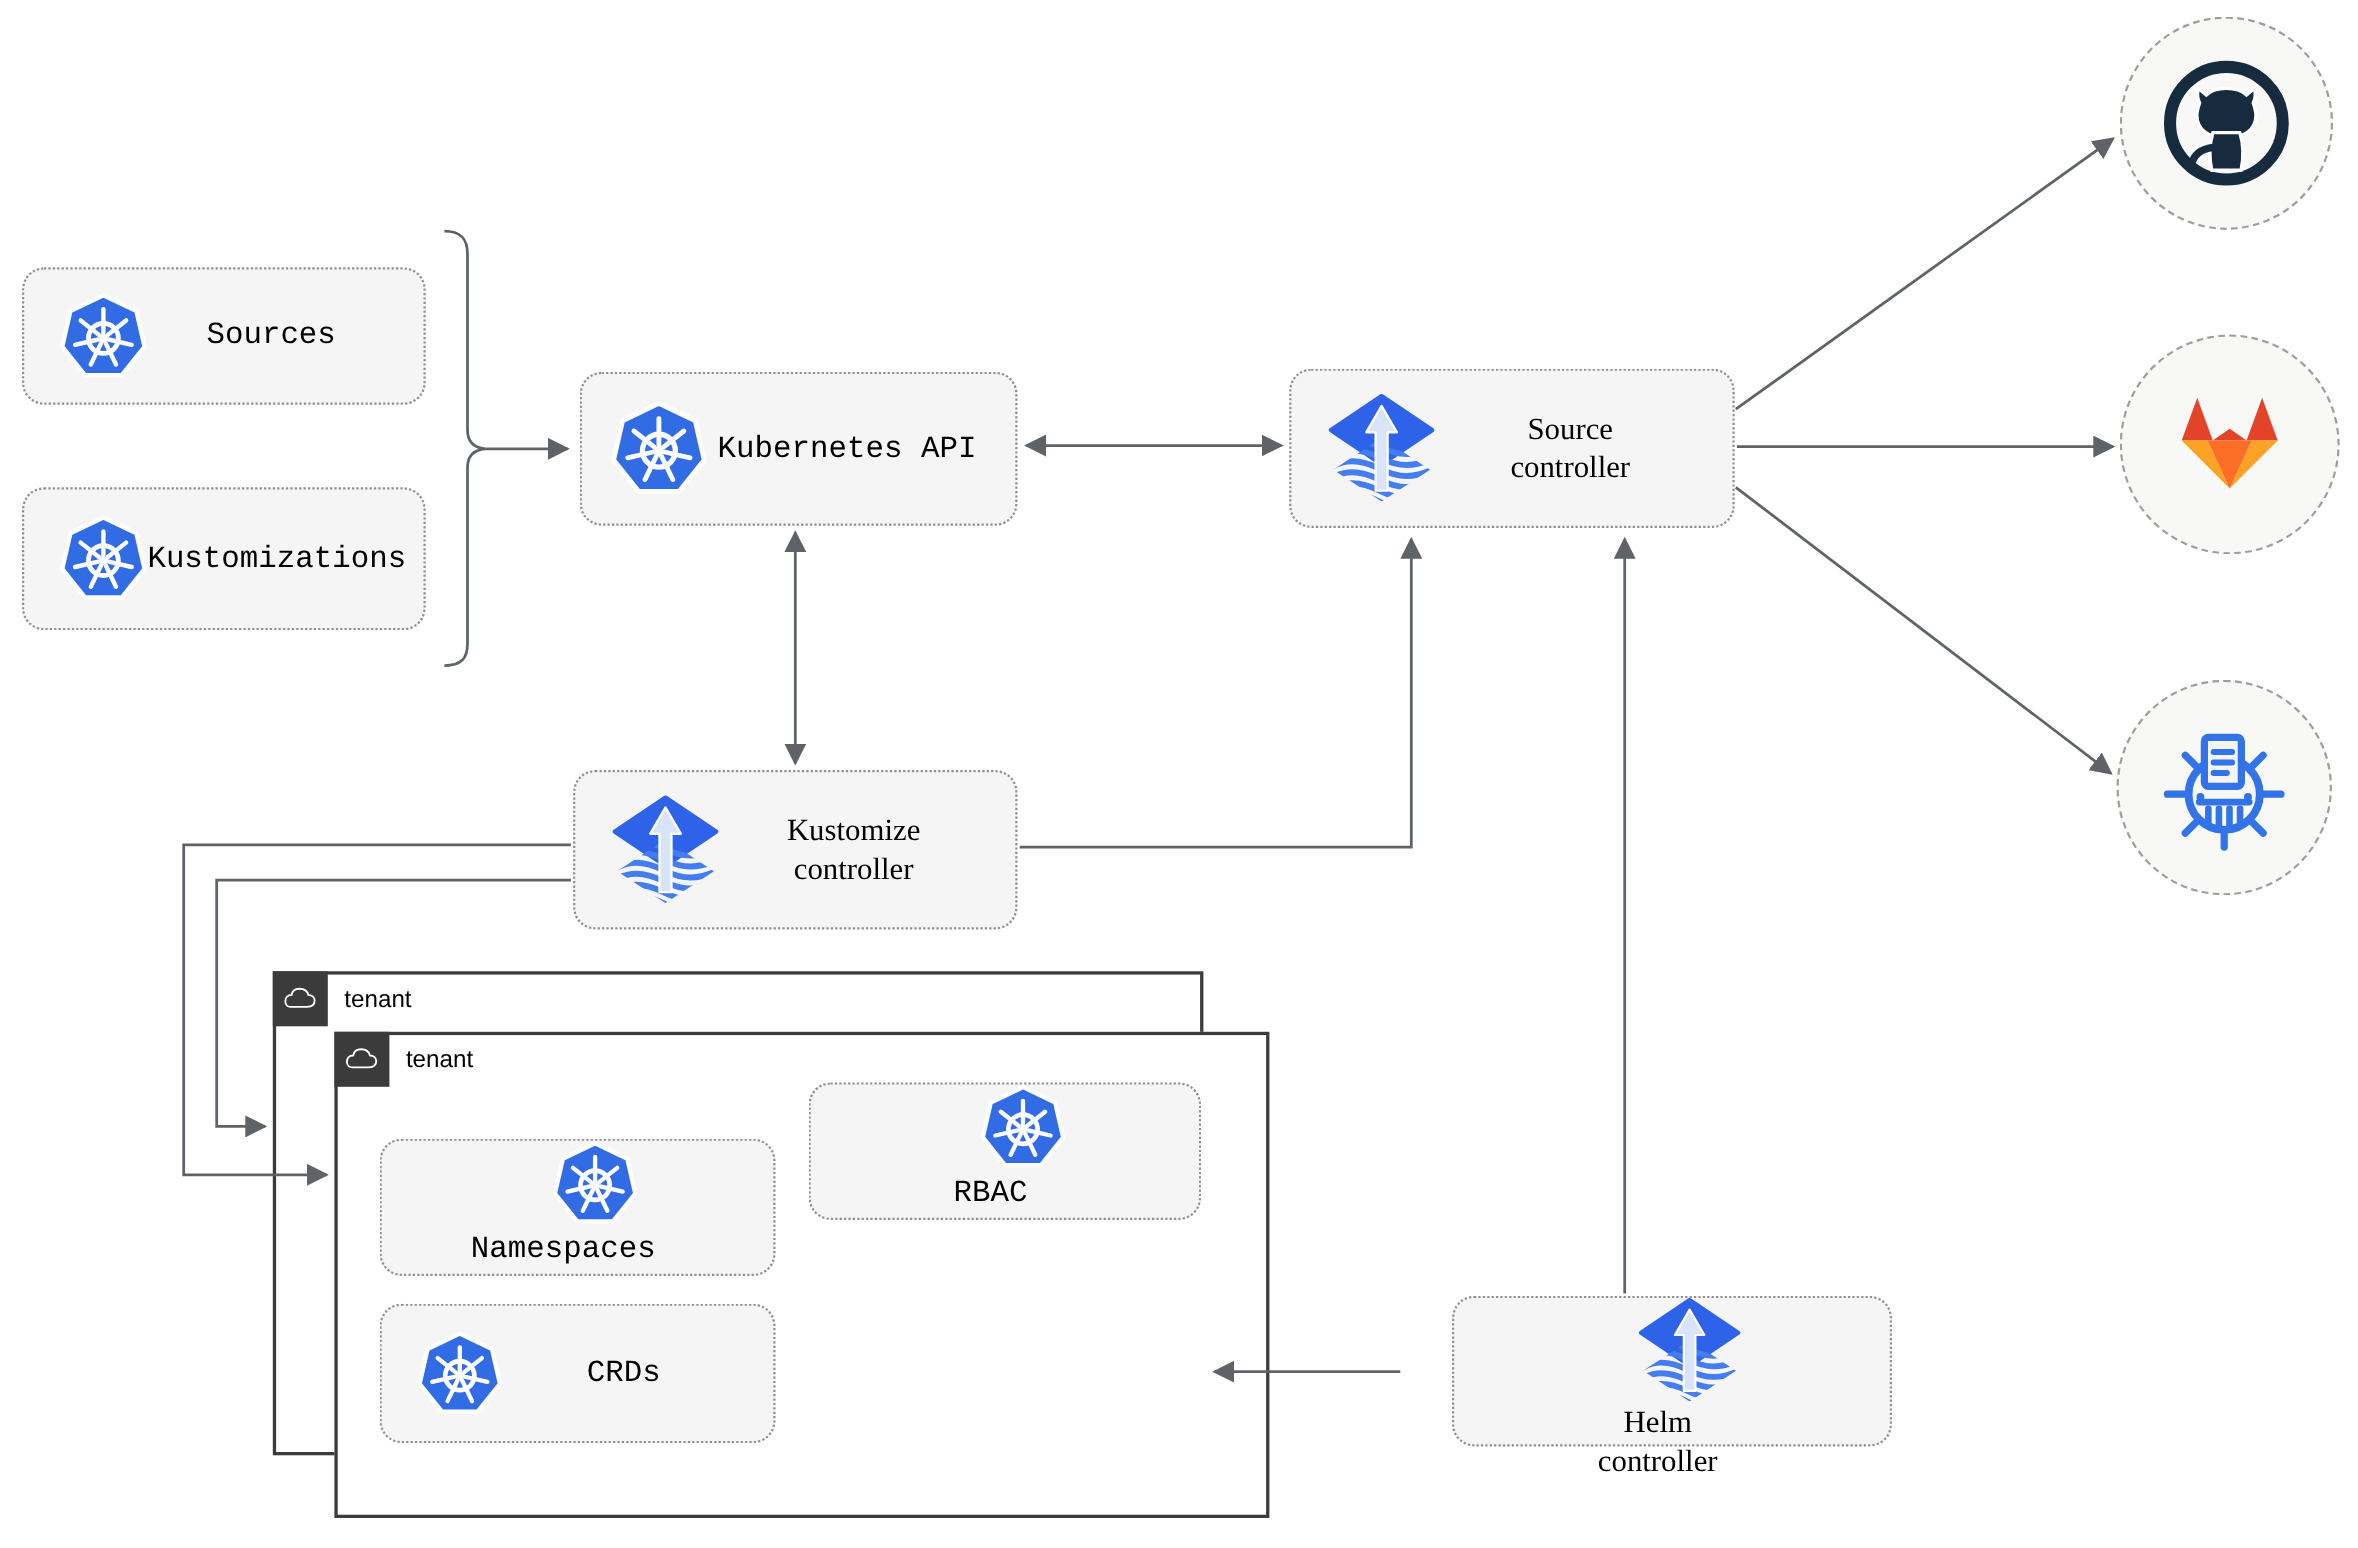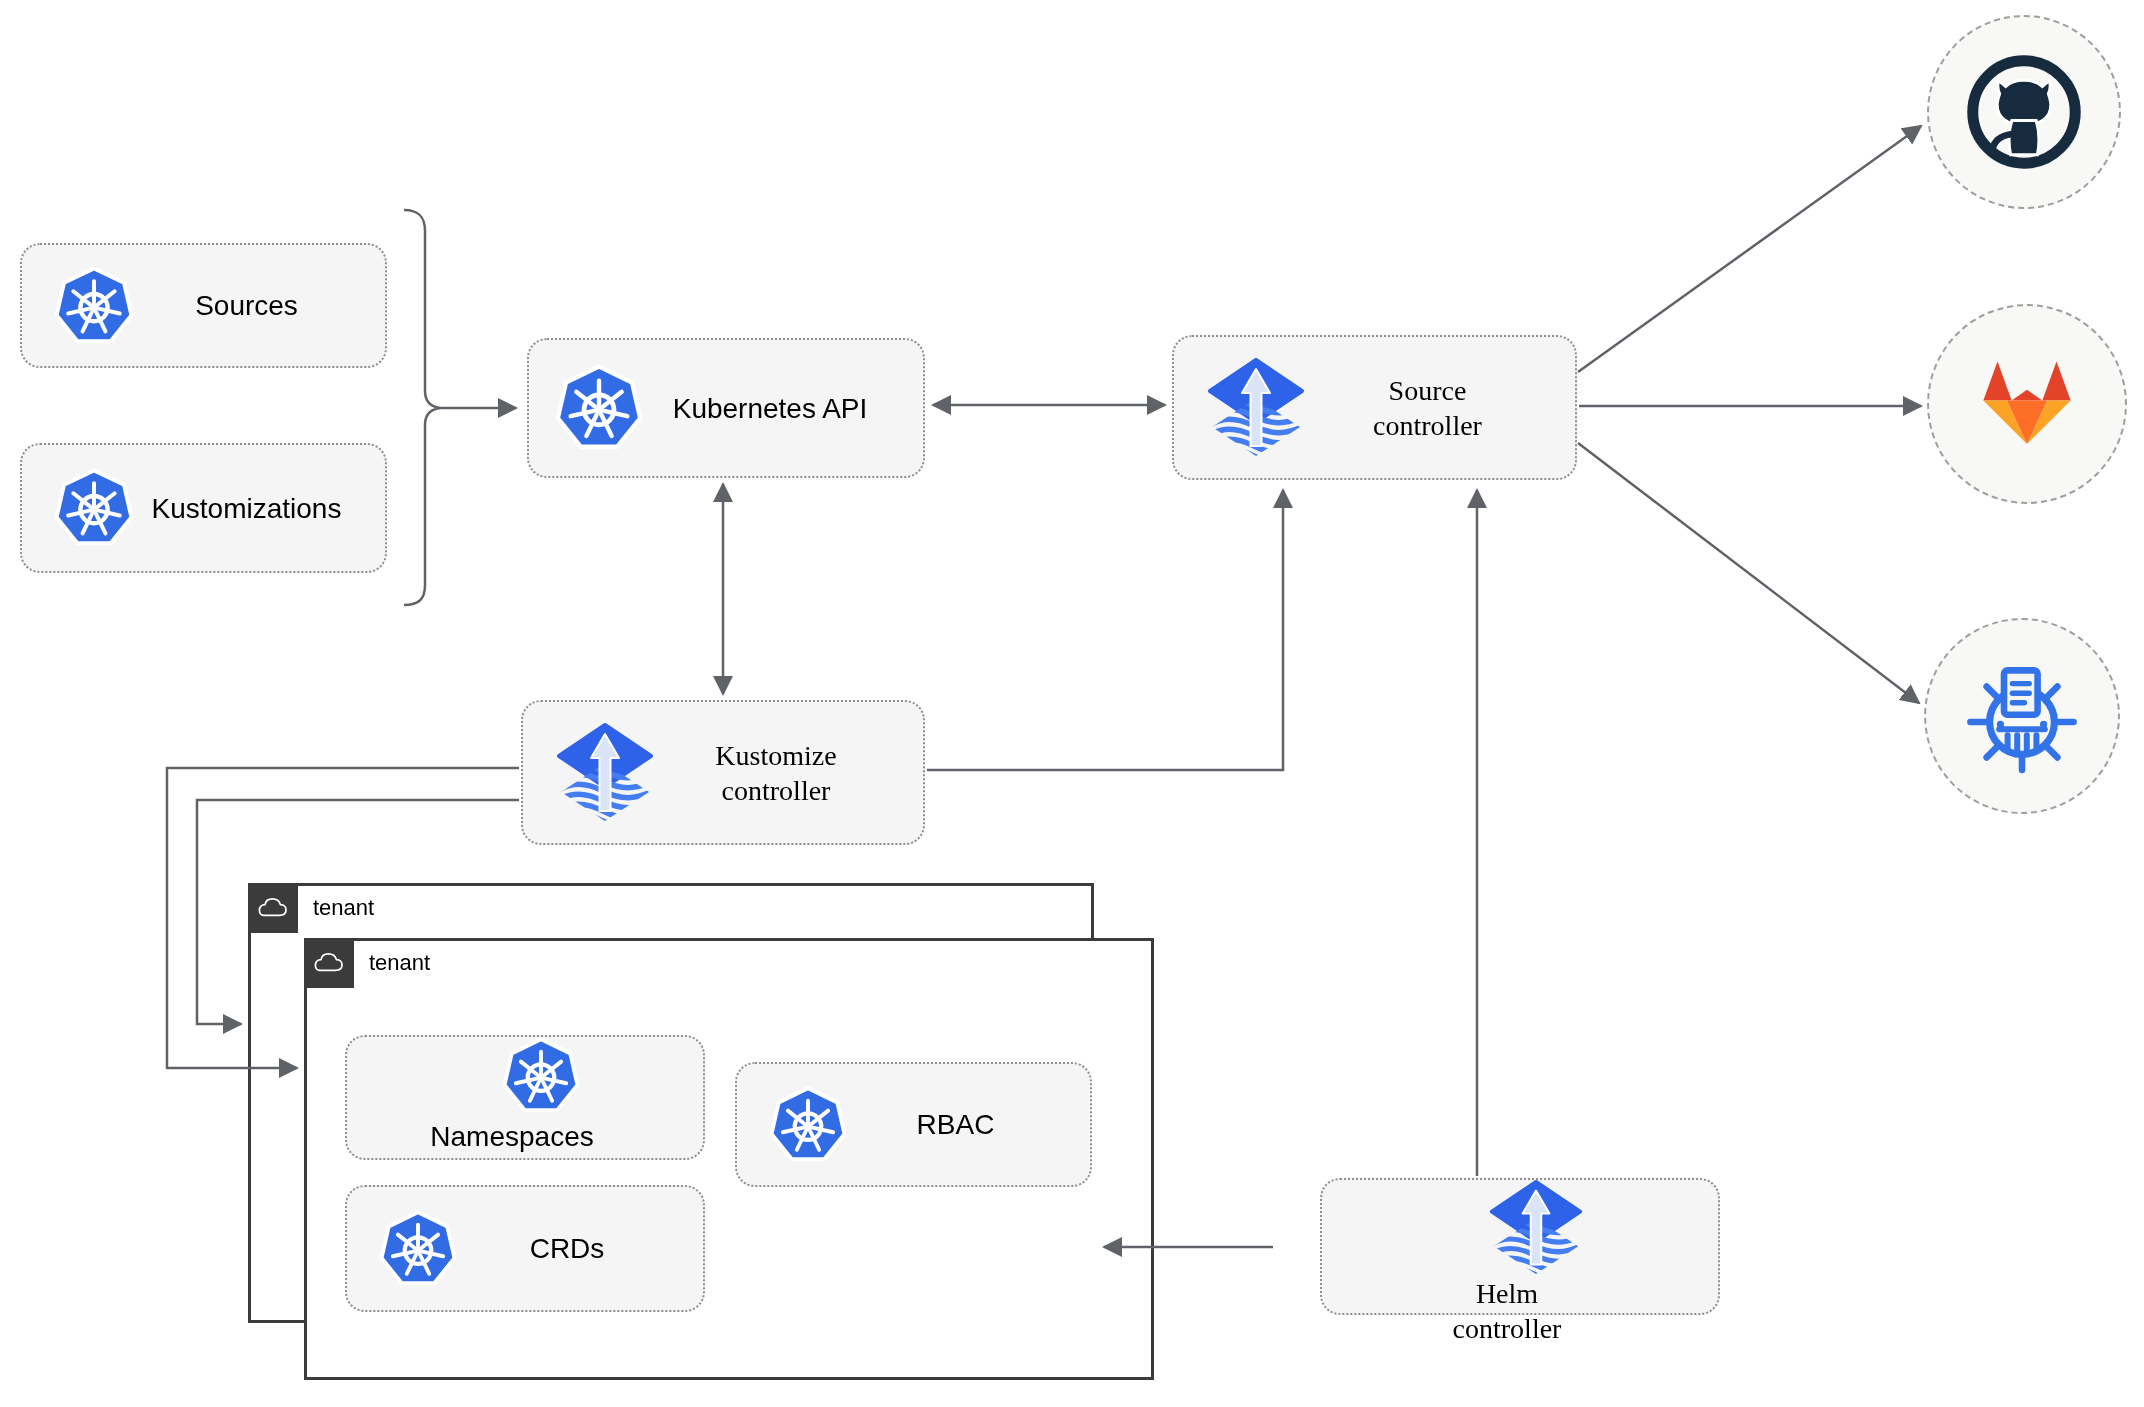--- a/index.html
+++ b/index.html
@@ -5,21 +5,21 @@
   html,body{margin:0;padding:0;background:#ffffff;}
   #stage{position:relative;width:2144px;height:1407px;background:#ffffff;overflow:hidden;
          font-family:"Liberation Sans",sans-serif;color:#000;}
   
   .node{position:absolute;box-sizing:border-box;background:#f5f5f5;border:2px dotted #8f8f8f;
         border-radius:20px;display:flex;align-items:center;}
   .node .icon{flex:none;display:flex;align-items:center;justify-content:center;margin-left:32px;}
   .node .labelbox{flex:1;display:flex;align-items:center;justify-content:center;padding-right:26px;}
   .node .label{font-size:28px;line-height:1.25;text-align:center;}
   .node.wrap .label{max-width:160px;font-family:Liberation Serif, serif;}
-  .node.nowrap .label{white-space:nowrap;}
+  .node.nowrap .label{white-space:nowrap;font-family:Liberation Mono, monospace;}
   
   .tenant{position:absolute;box-sizing:border-box;background:#ffffff;border:3px solid #3b3b3b;}
   .tenant .tab{position:absolute;left:-3px;top:-3px;width:50px;height:50px;background:#3b3b3b;
                display:flex;align-items:center;justify-content:center;}
   .tenant .tname{position:absolute;left:62px;top:-3px;height:50px;display:flex;align-items:center;
                  font-size:22px;}
   
   .circle{position:absolute;box-sizing:border-box;border:2.5px dashed #9e9e9e;border-radius:50%;
           background:#f8f8f6;display:flex;align-items:center;justify-content:center;}
   #connectors{position:absolute;left:0;top:0;pointer-events:none;}
@@ -223,21 +223,21 @@
     <span class="icon">
       <svg width="78" height="78">
           <use href="#sym-k8s"></use>
         </svg>
       </span>
     <span class="labelbox">
         <span class="label">Namespaces</span>
       </span>
   </div>
 
-  <div class="node nowrap" style="left:735px;top:1062px;width:357px;height:125px;">
+  <div class="node nowrap" style="left:735px;top:984px;width:357px;height:125px;flex-direction:column;">
     <span class="icon">
       <svg width="78" height="78">
           <use href="#sym-k8s"></use>
         </svg>
       </span>
     <span class="labelbox">
         <span class="label">RBAC</span>
       </span>
   </div>
 

